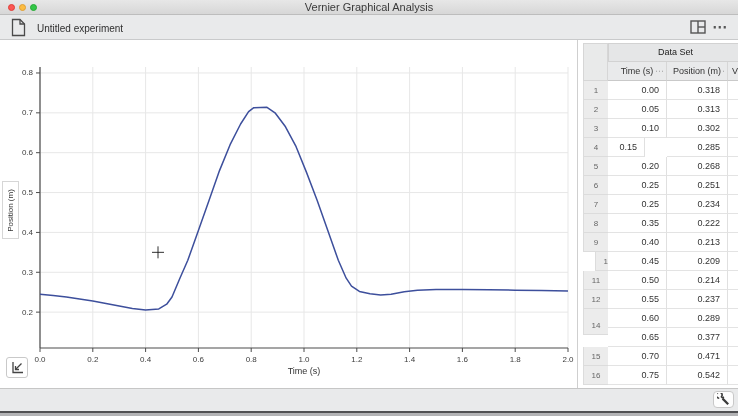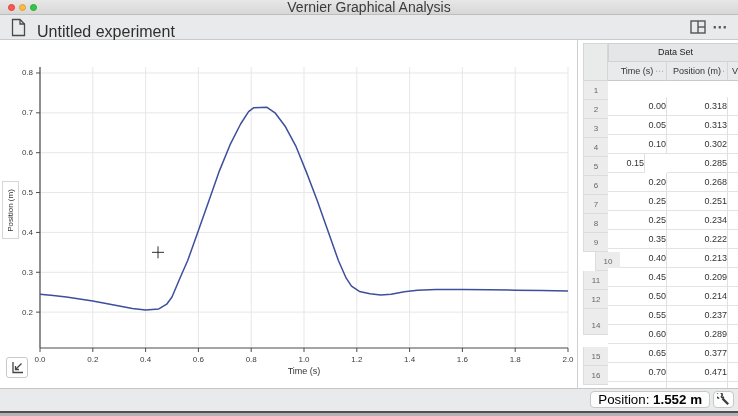--- a/index.html
+++ b/index.html
@@ -6,27 +6,27 @@
   html,body { width:738px; height:416px; }
   body { position:relative; font-family:"Liberation Sans",sans-serif; background:#fff; overflow:hidden; }
 
   
   .titlebar { position:absolute; left:0; top:0; width:738px; height:15px;
               background:linear-gradient(#e7e7e7,#d7d7d7); border-bottom:1px solid #bdbdbd; }
   .traffic { position:absolute; top:4px; width:7px; height:7px; border-radius:50%; }
   .t-red   { left:8px;  background:#fc5753; border:0.5px solid #df3e38; }
   .t-yel   { left:19px; background:#fdbc40; border:0.5px solid #de9f34; }
   .t-grn   { left:30px; background:#33c748; border:0.5px solid #27aa35; }
-  .window-title { width:100%; text-align:center; font-size:14px; line-height:14px; color:#3a3a3a; }
+  .window-title { width:100%; text-align:center; font-size:11px; line-height:14px; color:#3a3a3a; }
 
   
   .toolbar { position:absolute; left:0; top:15px; width:738px; height:25px;
              background:#e9eaeb; border-bottom:1px solid #c9cacb; }
   .doc-btn { position:absolute; left:9px; top:3px; width:18px; height:20px; background:transparent; border:none; }
-  .doc-name { position:absolute; left:37px; top:8px; font-size:16px; color:#2f2f2f; }
+  .doc-name { position:absolute; left:37px; top:8px; font-size:10px; color:#2f2f2f; }
   .collect-btn { position:absolute; left:50%; transform:translateX(-50%); top:3px; height:19px;
                  padding:0 11px; background:#fdfdfd; border:1px solid #d2d2d2; border-radius:3px;
                  font-family:"Liberation Sans",sans-serif; font-size:10px; font-weight:bold;
                  letter-spacing:0.4px; color:#0d7c7c; line-height:16px; }
   .layout-btn { position:absolute; right:31px; top:5px; width:18px; height:16px; background:transparent; border:none; }
   .more-btn { position:absolute; right:7px; top:0px; width:22px; height:24px; background:transparent; border:none;
               font-size:15px; font-weight:bold; color:#555; letter-spacing:0.5px; }
 
   
   .chart-panel { position:absolute; left:0; top:40px; width:578px; height:348px;
@@ -46,22 +46,22 @@
   .table-panel { position:absolute; left:579px; top:40px; width:159px; height:348px;
                  background:#fff; overflow:hidden; }
   .tcell { position:absolute; font-size:9px; overflow:hidden; white-space:nowrap; }
   .corner { background:#e9eaea; border:1px solid #d6d6d6; }
   .ds-header { background:#e5e6e7; border:1px solid #d2d2d2; text-align:center; line-height:17px; color:#222; }
   .col-header { background:#e9eaeb; border-bottom:1px solid #c9c9c9; border-right:1px solid #d6d6d6;
                 line-height:18px; text-align:center; color:#333; }
   .col-menu { position:absolute; right:2px; top:0; color:#9a9a9a; font-size:9px; line-height:18px; }
   .rownum { background:#ececec; color:#666; font-size:8px; text-align:center; line-height:19px;
             border-bottom:1px solid #dcdcdc; border-left:1px solid #dcdcdc; }
-  .dcell { background:#fff; color:#333; text-align:right; line-height:18px;
-           border-bottom:1px solid #e3e3e3; border-right:1px solid #e0e0e0;margin-top:16px; }
+  .dcell { background:#fff; color:#333; text-align:right; padding-right:7px; line-height:18px;
+           border-bottom:1px solid #e3e3e3; border-right:1px solid #e0e0e0; }
 
   
   .statusbar { position:absolute; left:0; top:388px; width:738px; height:23px;
                background:#e9eaeb; border-top:1px solid #c6c6c6; font-size:8px; color:#333; }
   .mode-pill { position:absolute; left:4px; top:2px; height:17px; line-height:15px; background:#fdfdfd;
                border:1px solid #c8c8c8; border-radius:4px; padding:0 8px; white-space:nowrap; }
   .mode-pill .sep { display:inline-block; width:10px; }
   .pos-pill { position:absolute; right:28px; top:2px; height:17px; line-height:15px; background:#fdfdfd;
               border:1px solid #c8c8c8; border-radius:4px; padding:0 7px; white-space:nowrap; }
   .pos-pill b { font-weight:bold; }
@@ -251,24 +251,20 @@
     <div class="tcell dcell" style="left: 29px; top: 307px; width: 59px; height: 19px;">0.70</div>
     <div class="tcell dcell" style="left: 88px; top: 307px; width: 61px; height: 19px;">0.471</div>
     <div class="tcell dcell" style="left: 149px; top: 307px; width: 45px; height: 19px;"></div>
     <div class="tcell rownum" style="left: 4px; top: 326px; width: 25px; height: 19px;">16</div>
     <div class="tcell dcell" style="left: 29px; top: 326px; width: 59px; height: 19px;">0.75</div>
     <div class="tcell dcell" style="left: 88px; top: 326px; width: 61px; height: 19px;">0.542</div>
     <div class="tcell dcell" style="left: 149px; top: 326px; width: 45px; height: 19px;"></div>
   </div>
 
 <div class="statusbar">
-  <button class="pos-pill">
-    <span>Position:</span>
-    <b>1.552 m</b>
-  </button>
   <button class="wrench-btn">
     <svg width="13" height="13" viewBox="0 0 13 13">
       <path d="M2.2 5.2 a3 3 0 1 1 3 -3 l-0.8 1.6 1 1 1.6 -0.8" fill="none" stroke="#3a3a3a" stroke-width="1.5"></path>
       <line x1="5.6" y1="5.6" x2="11.2" y2="11.2" stroke="#3a3a3a" stroke-width="2.2"></line>
     </svg>
   </button>
 </div>
 <div class="window-edge"></div>
 
 </body></html>

